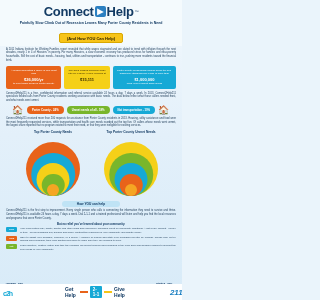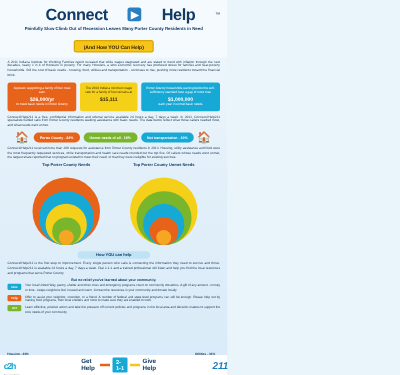--- a/index.html
+++ b/index.html
@@ -7,21 +7,21 @@
     width:182px;height:300px;overflow:hidden;
     font-family:"Liberation Sans",sans-serif;
     background:#eaf4fb;
     color:#1b3b5a;
   }
   .page{position:relative;width:182px;height:300px;
     background:linear-gradient(180deg,#f2f8fd 0%,#e3f0fa 45%,#d8ebf8 100%);}
 
   
   .hdr{padding:4px 6px 2px;text-align:center;background:#f4fafd;}
-  .logo{display:flex;align-items:center;justify-content:flex-end;gap:16px;
+  .logo{display:flex;align-items:center;justify-content:center;gap:1px;
     font-size:13px;font-weight:bold;letter-spacing:-.3px;color:#123a63;}
   .logo .arrow{display:inline-block;width:11px;height:11px;border-radius:2px;
     background:#2a7fc1;color:#fff;font-size:8px;line-height:11px;text-align:center;}
   .logo .tm{font-size:4px;vertical-align:super;color:#123a63;font-weight:normal;}
   .sub{font-size:3.5px;font-weight:bold;color:#123a63;margin-top:2px;line-height:1.3;}
   .cta{display:inline-block;margin-top:2px;background:#f7c41a;border:.5px solid #d9a800;
     border-radius:2px;padding:1.5px 7px;font-size:4px;font-weight:bold;color:#2a2000;}
   .intro{font-size:2.6px;line-height:1.45;text-align:justify;color:#24415c;
     padding:2px 6px 0;}
 

